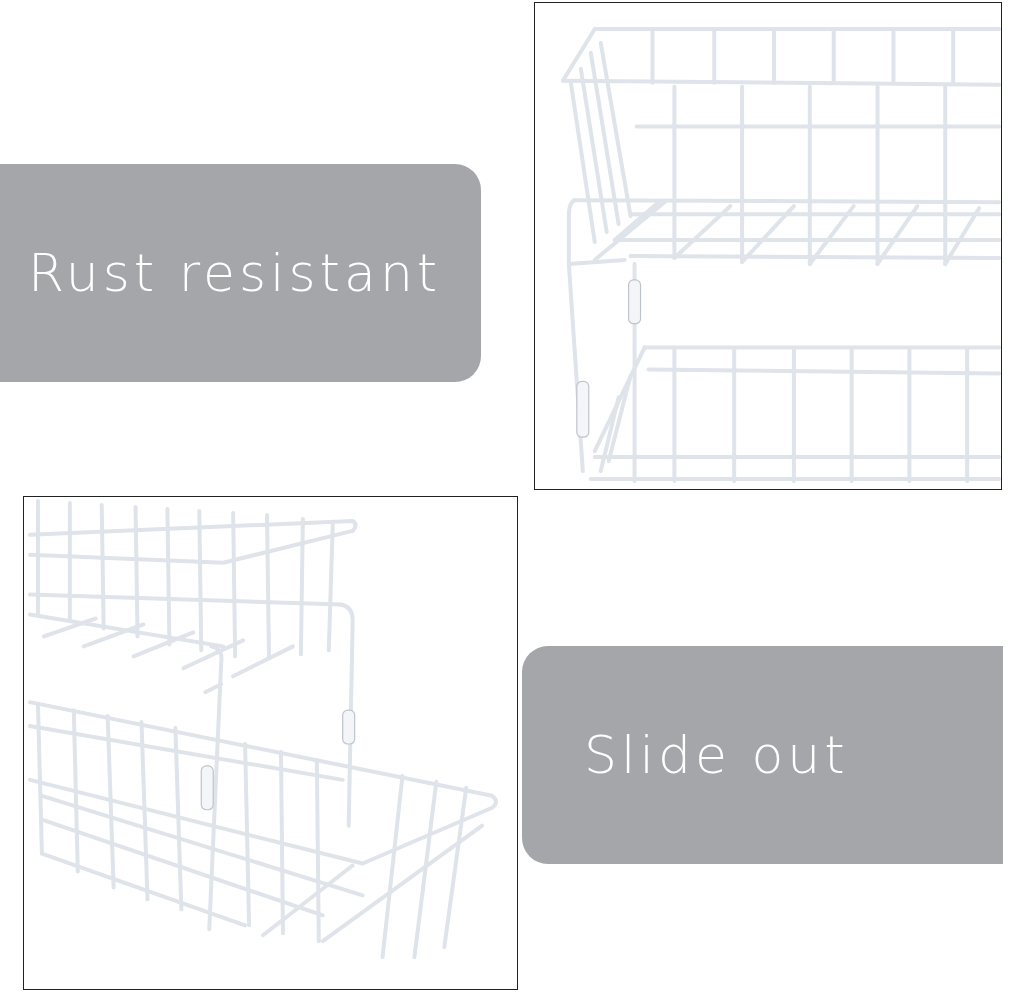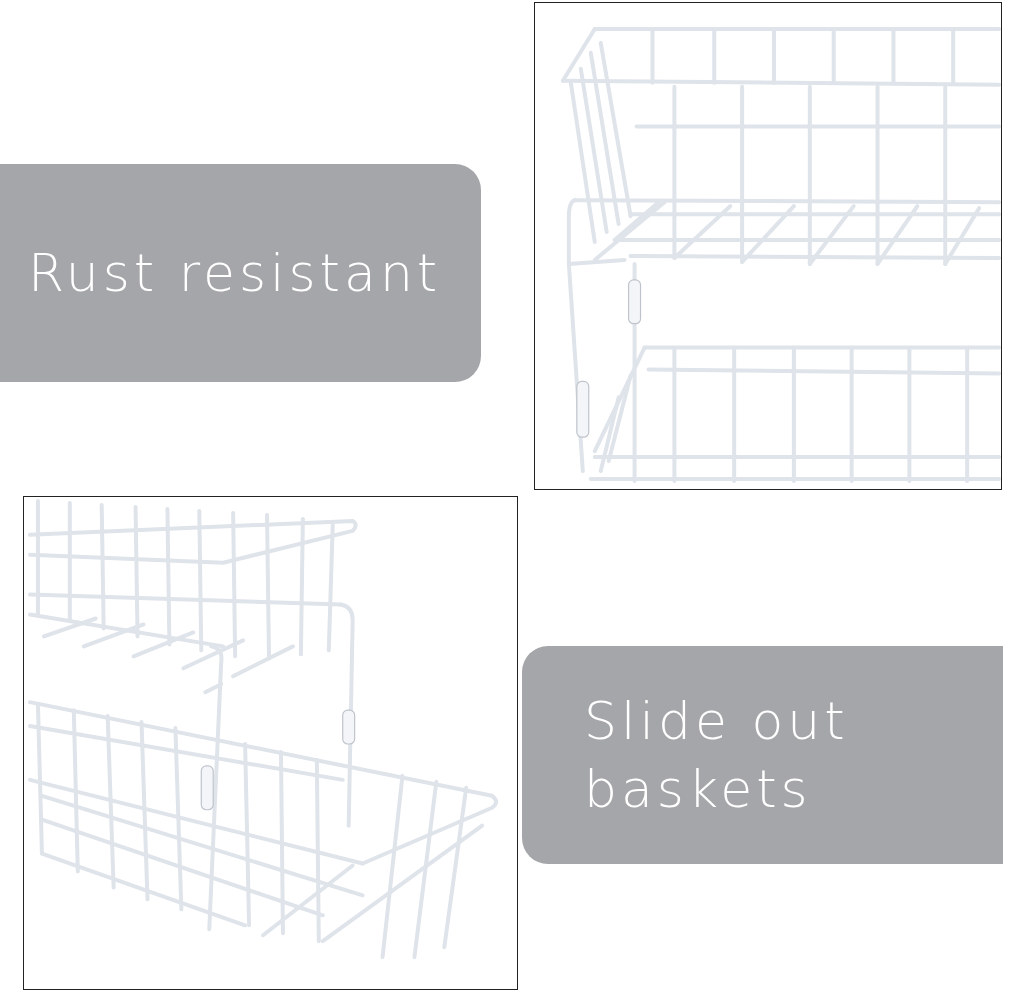--- a/index.html
+++ b/index.html
@@ -154,14 +154,13 @@
         <path d="M18 324 L300 420"></path>
         <path d="M18 300 L340 400"></path>
       <path d="M300 446 L460 330"></path>
         <path d="M240 440 L330 370"></path>
     </g>
   </svg>
 </div>
 
 <div class="label-panel" id="panel-2">
   <div class="line">Slide out</div>
-  <div class="line">baskets</div>
 </div>
 
 </body></html>

